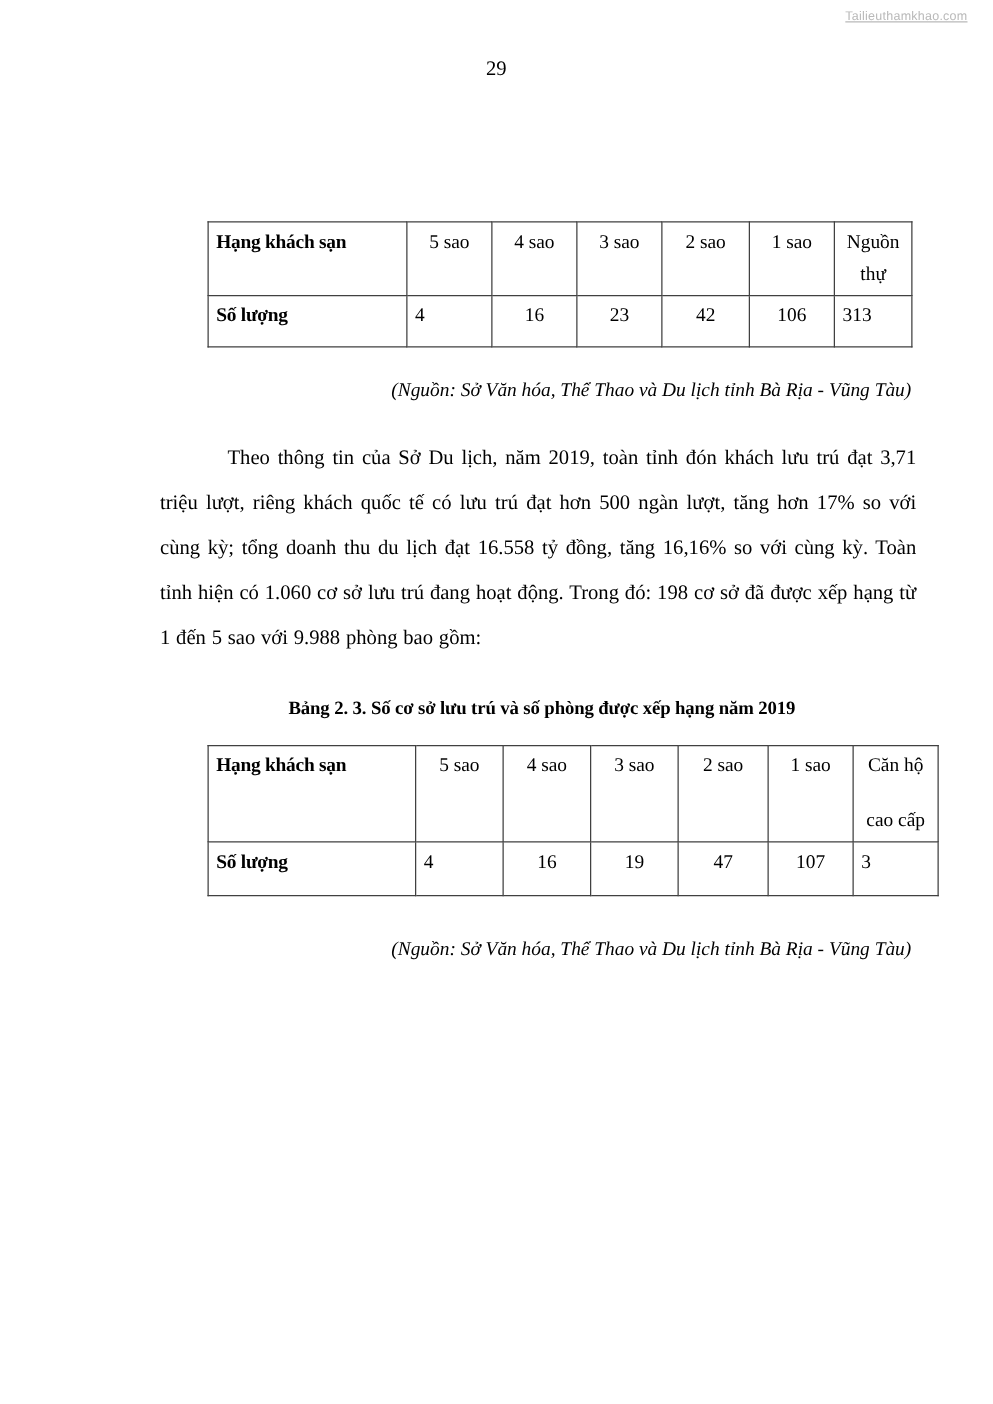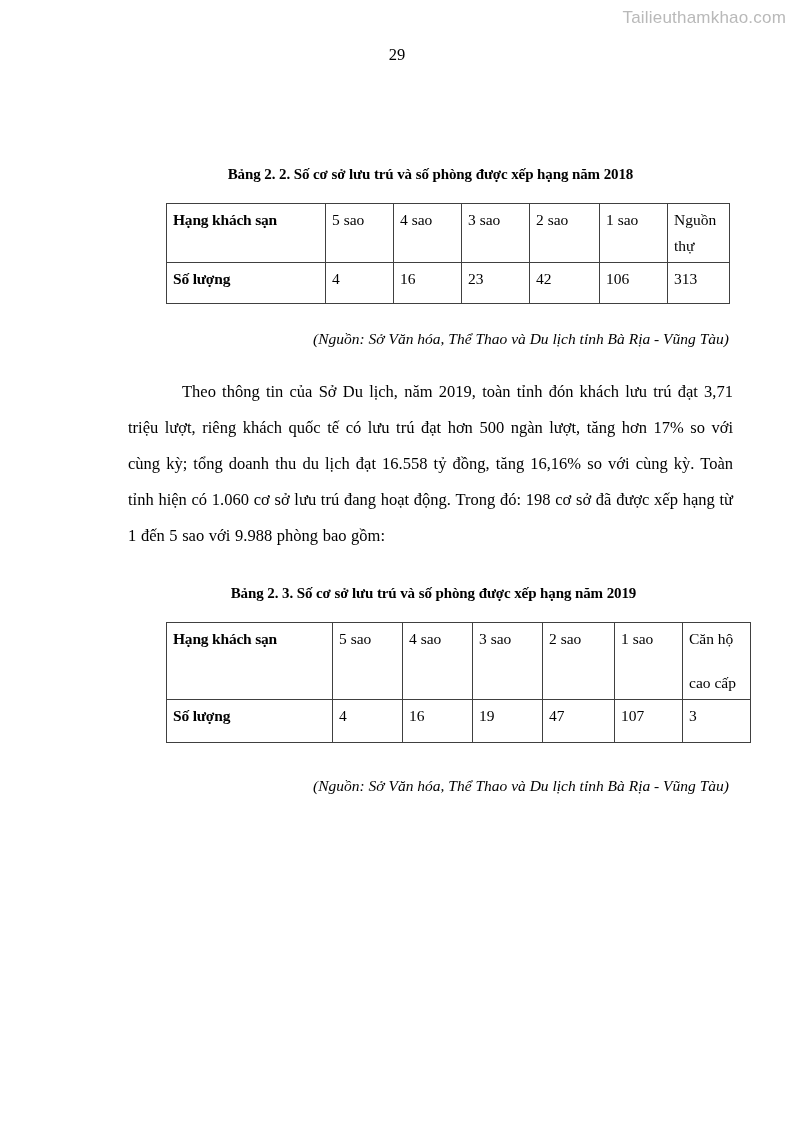--- a/index.html
+++ b/index.html
@@ -18,26 +18,27 @@
     height: 1123px;
     background: #ffffff;
     overflow: hidden;
     box-sizing: border-box;
   }
 
   
   .watermark {
     position: absolute;
     top: 8px;
-    right: 8px;
+    right: 20px;
     font-family: "Liberation Sans", "DejaVu Sans", sans-serif;
-    font-size: 17px;
+    font-size: 10px;
     color: #b9b9b9;
     letter-spacing: 0.2px;
     white-space: nowrap;
+    text-decoration: underline;
   }
 
   
   .page-number {
     position: absolute;
     top: 45px;
     left: 0;
     width: 794px;
     text-align: center;
     font-size: 16.5px;
@@ -93,21 +94,21 @@
     vertical-align: top;
     line-height: 26px;
     margin-top: 48px;
   }
   td.rowlabel {
     font-weight: bold;
     text-align: left;
     padding-left: 7px;
     letter-spacing: -0.2px;
   }
-  td.center { text-align: left; }
+  td.center { text-align: center; }
   td.left   { text-align: left; padding-left: 5px; }
 
   
   .table-1-wrap {
     margin-left: 38px;
   }
   .table-1 { width: 563px; }
   .t1-c0 { width: 159px; }
   .t1-c1 { width: 68px; }
   .t1-c2 { width: 68px; }
@@ -152,21 +153,20 @@
 
   <div class="watermark">Tailieuthamkhao.com</div>
 
   <div class="page-number">29</div>
 
   <div class="content">
 
 
     <div class="spacer-26"></div>
 
-    <p class="table-caption">Bảng 2. 2. Số cơ sở lưu trú và số phòng được xếp hạng năm 2018</p>
 
     <div class="spacer-16"></div>
 
     <div class="table-1-wrap">
       <table class="data-table table-1">
         <colgroup>
           <col class="t1-c0">
             <col class="t1-c1">
             <col class="t1-c2">
             <col class="t1-c3">

